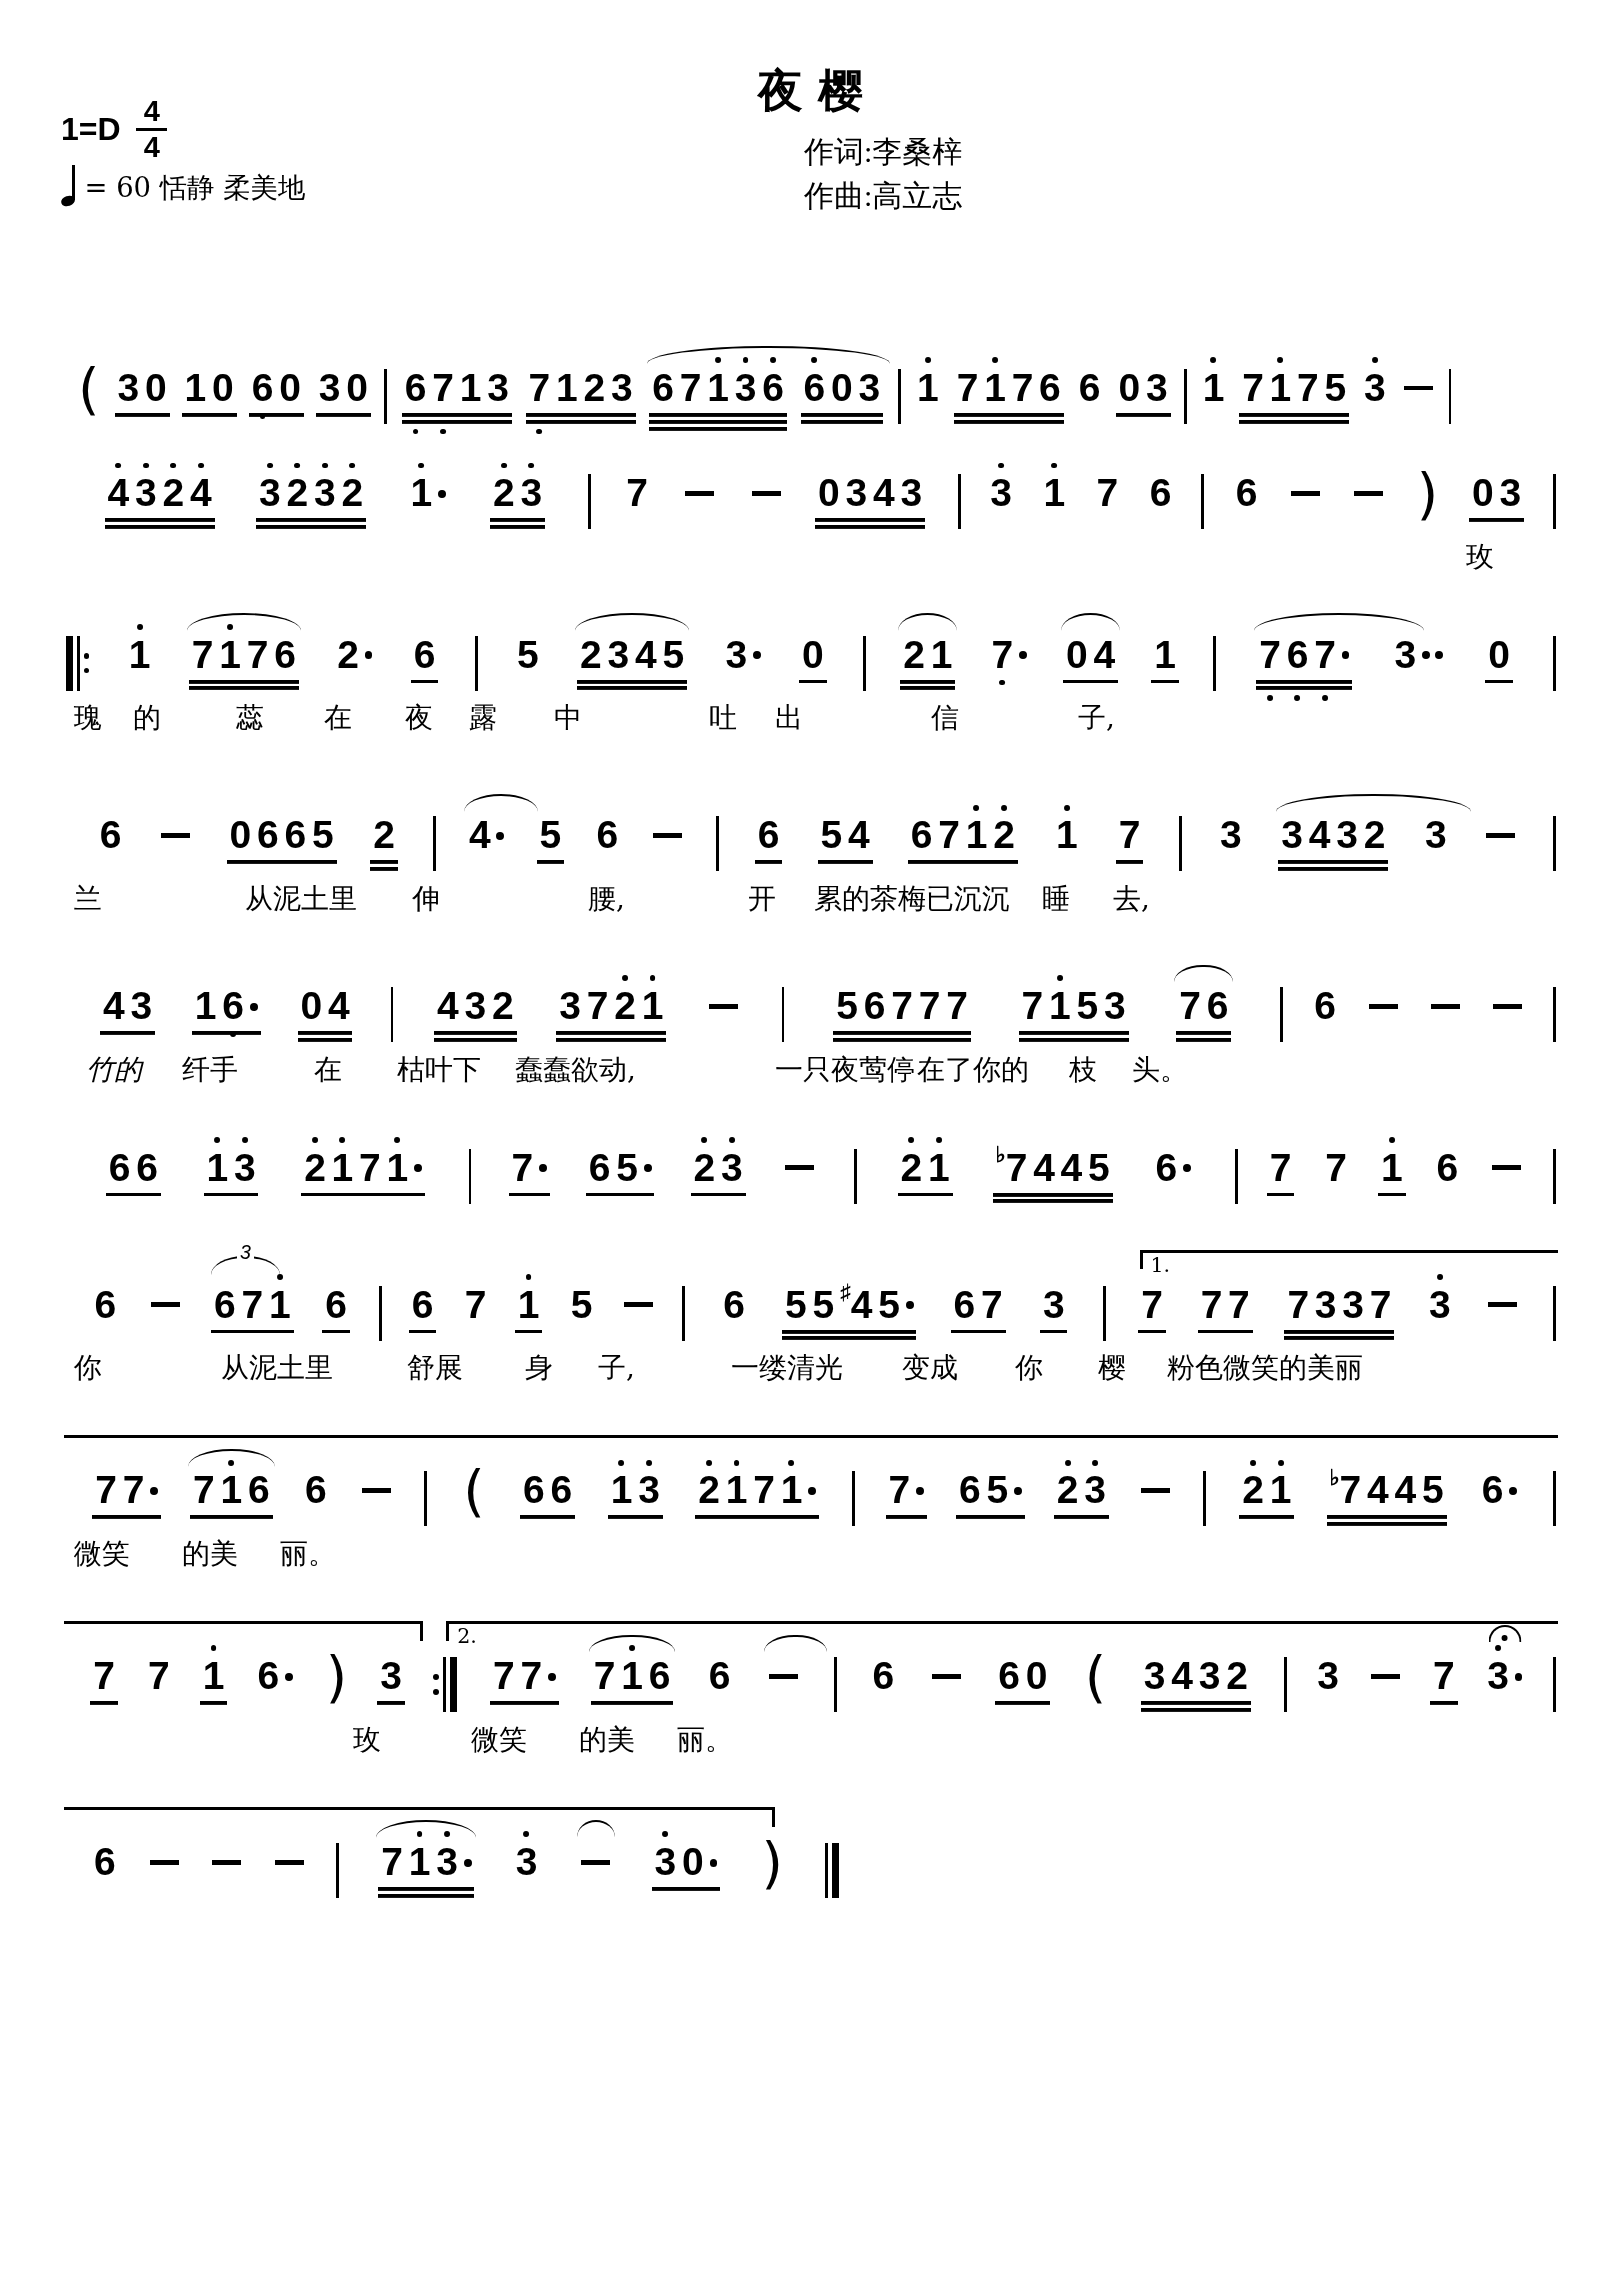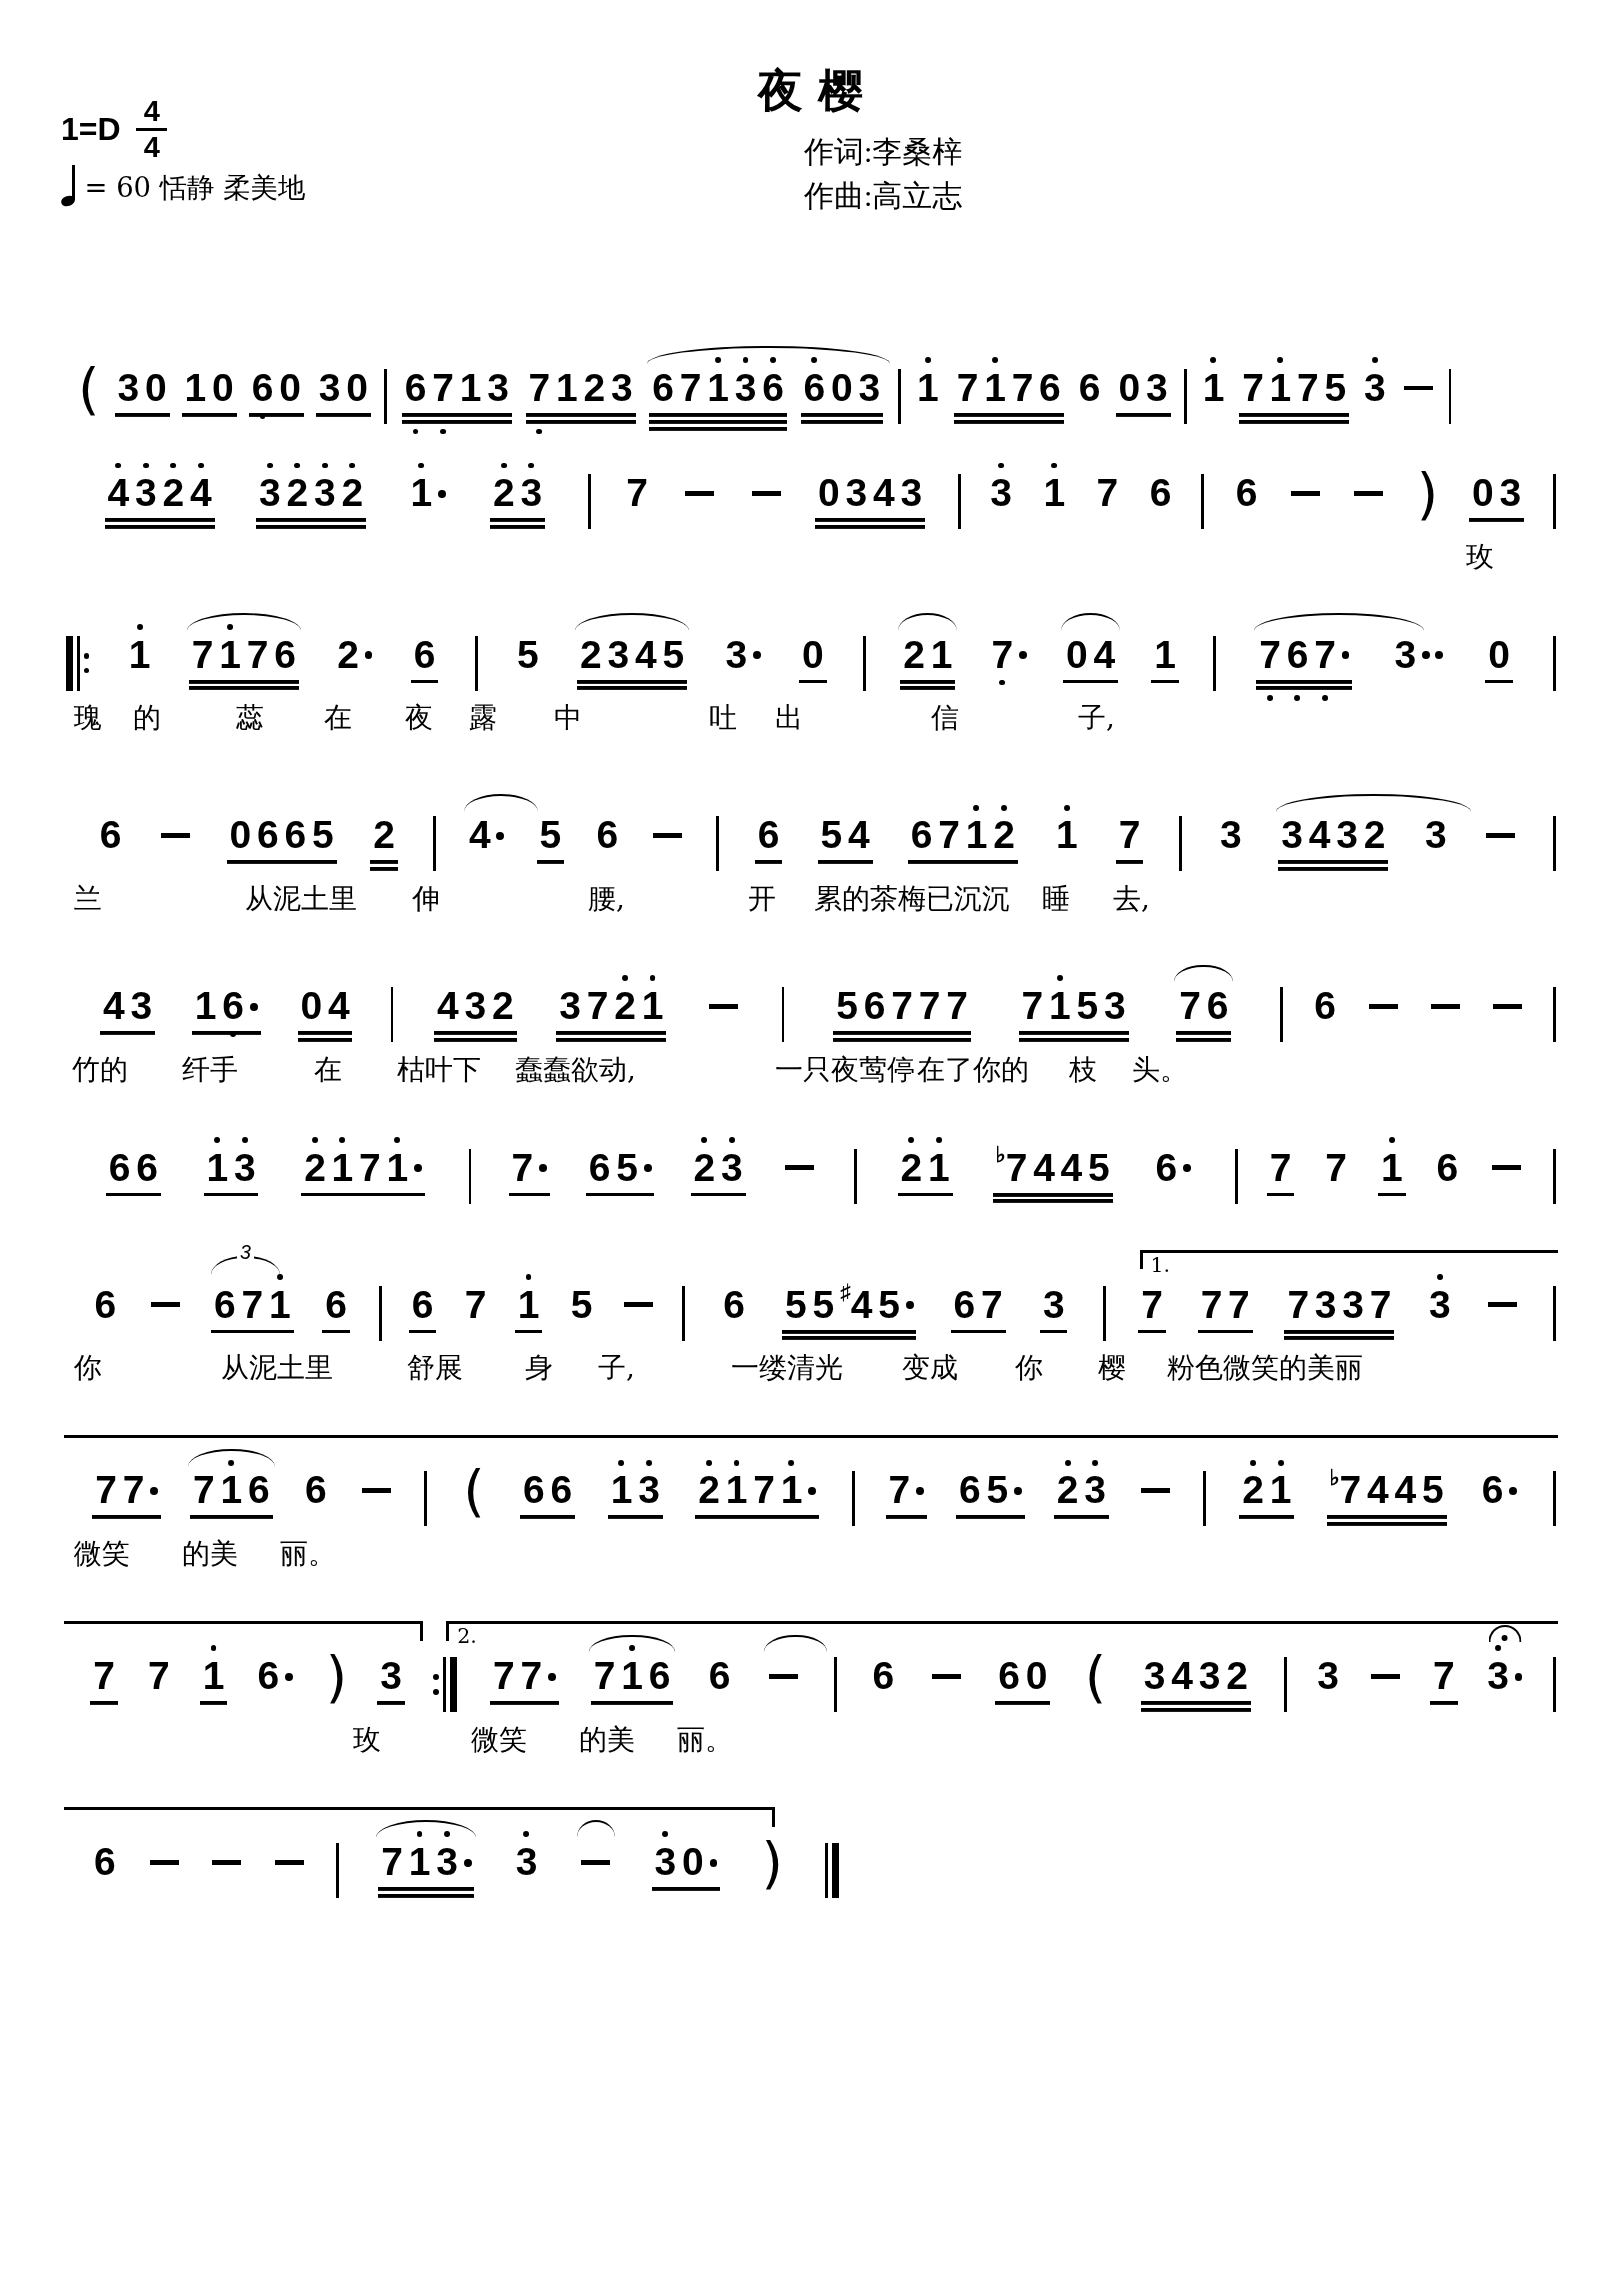--- a/index.html
+++ b/index.html
@@ -574,21 +574,21 @@
             </span>
             <span class="tok">
               <span class="cl"><span class="dash"></span></span>
             </span>
           </div>
           <span class="barwrap">
             <span class="bl"></span>
           </span>
         </div>
         <div class="lrow">
-          <span class="lyr" style="left: 8px;">竹的</span>
+          <span class="lyr" style="left: 22px; font-style: italic;">竹的</span>
           <span class="lyr" style="left: 118px;">纤手</span>
           <span class="lyr" style="left: 250px;">在</span>
           <span class="lyr" style="left: 333px;">枯叶下</span>
           <span class="lyr" style="left: 451px;">蠢蠢欲动,</span>
           <span class="lyr" style="left: 711px;">一只夜莺停</span>
           <span class="lyr" style="left: 853px;">在了你的</span>
           <span class="lyr" style="left: 1005px;">枝</span>
           <span class="lyr" style="left: 1068px;">头。</span>
         </div>
       </div>

